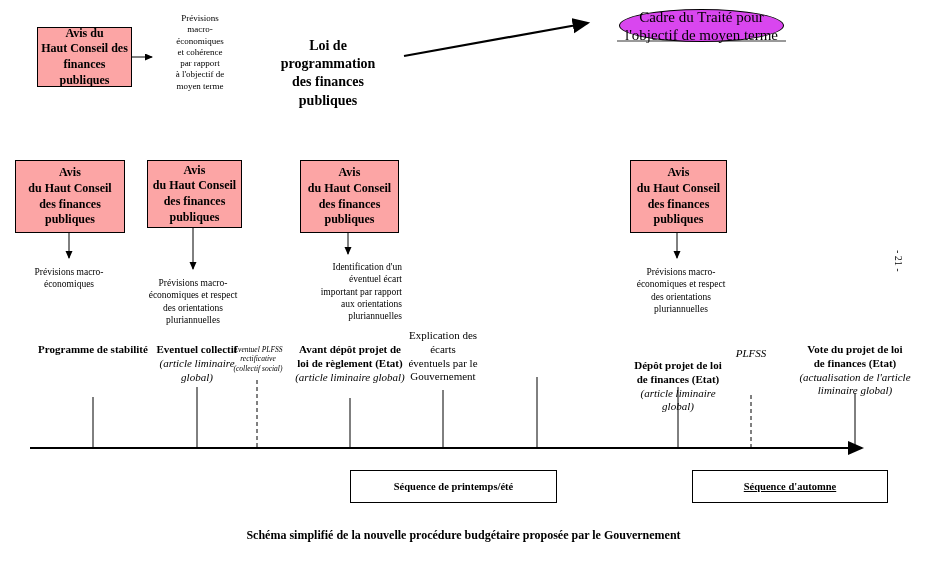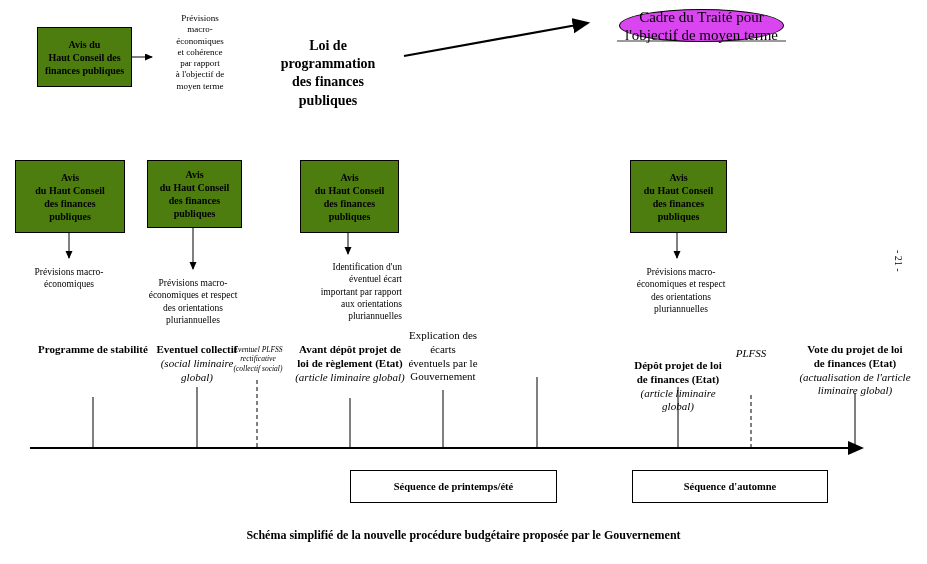--- a/index.html
+++ b/index.html
@@ -23,24 +23,24 @@
     pointer-events: none;
   }
   .box {
     position: absolute;
     border: 1px solid #000;
     display: flex;
     align-items: center;
     justify-content: center;
     text-align: center;
     font-weight: bold;
-    font-size: 10px;
+    font-size: 12px;
     line-height: 1.3;
     white-space: pre-line;
-    background: #4d7c0f;
+    background: #fca5a5;
   }
   .note {
     position: absolute;
     text-align: center;
     font-size: 9px;
     line-height: 1.25;
     white-space: pre-line;
   }
   .loi {
     position: absolute;
@@ -195,21 +195,21 @@
 pluriannuelles</div>
 
   <div class="event" style="left:33px; top:343px; width:120px;">
 
     <span class="b">Programme de stabilité</span>
 
   </div>
   <div class="event" style="left:147px; top:343px; width:100px;">
 
     <span class="b">Eventuel collectif</span>
-    <span class="i">(social liminaire
+    <span class="i">(article liminaire
 global)</span>
   </div>
   <div class="event small" style="left:226px; top:345px; width:64px;">
 
     <span class="i">Eventuel PLFSS
 rectificative
 (collectif social)</span>
   </div>
   <div class="event" style="left:295px; top:343px; width:110px;">
 
@@ -235,18 +235,18 @@
   </div>
   <div class="event" style="left:798px; top:343px; width:114px;">
 
     <span class="b">Vote du projet de loi
 de finances (Etat)</span>
     <span class="i">(actualisation de l'article
 liminaire global)</span>
   </div>
 
   <div class="seq" style="left:350px; top:470px; width:205px; height:31px;">Séquence de printemps/été</div>
-  <div class="seq" style="left:632px; top:470px; width:194px; height:31px;">Séquence d'automne</div>
+  <div class="seq" style="left:692px; top:470px; width:194px; height:31px;text-decoration:underline;">Séquence d'automne</div>
 
   <div class="caption">Schéma simplifié de la nouvelle procédure budgétaire proposée par le Gouvernement</div>
   <div class="pagenum">- 21 -</div>
 
 </div>
 
 </body></html>

